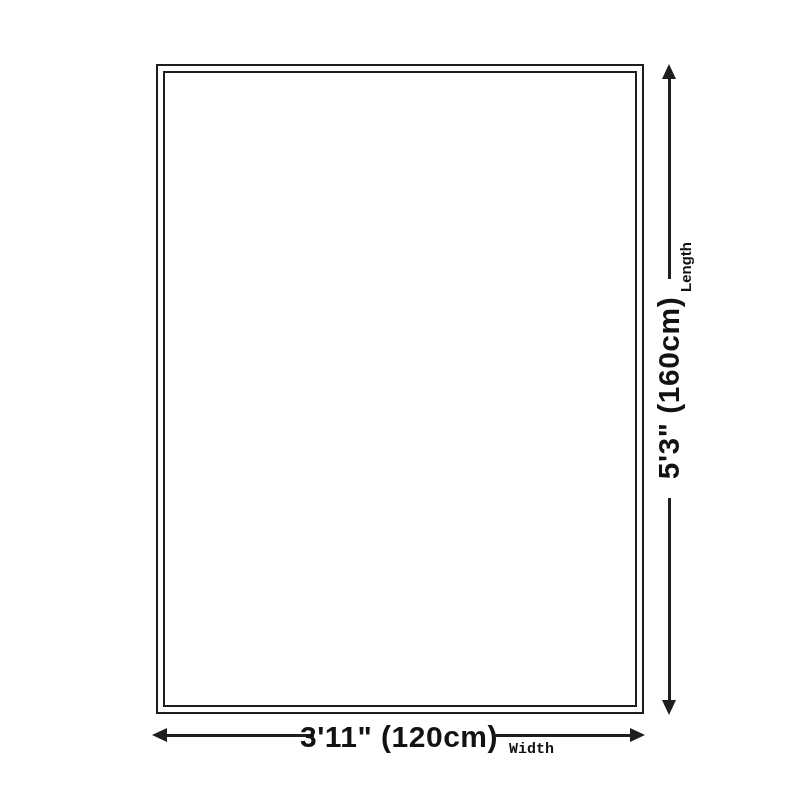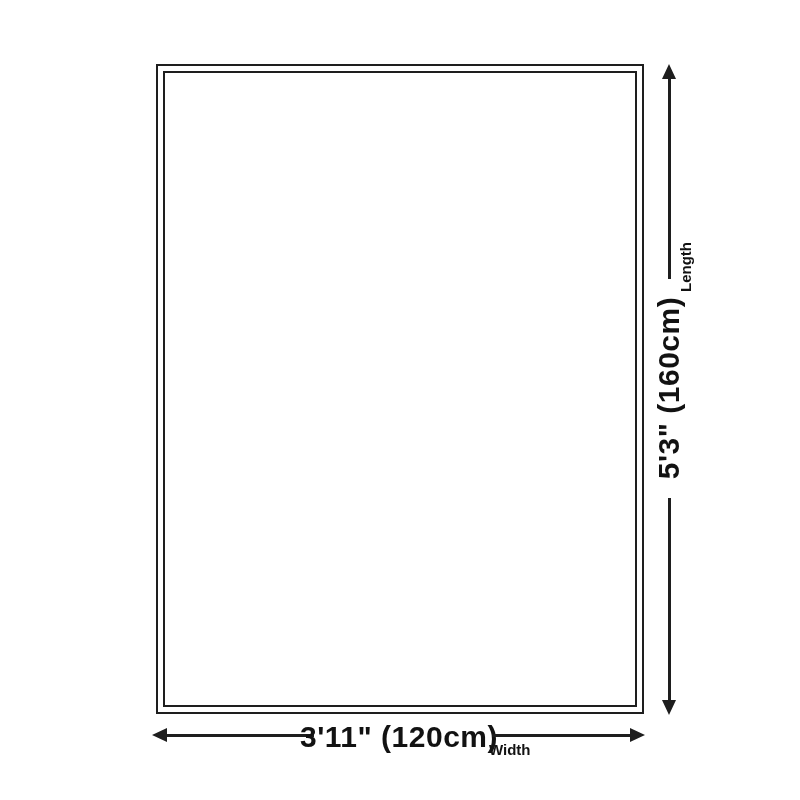--- a/index.html
+++ b/index.html
@@ -93,22 +93,23 @@
     transform: translate(-50%, -50%) rotate(-90deg);
   }
   .dim-sublabel {
     position: absolute;
     font-size: 15px;
     font-weight: bold;
     color: #121212;
     white-space: nowrap;
   }
   .width-sublabel {
-    left: 489px;
+    left: 509px;
     top: 741px;
+    font-family: Liberation Mono, monospace;
   }
   .length-sublabel {
     left: 685px;
     top: 267px;
     transform: translate(-50%, -50%) rotate(-90deg);
   }
 </style>
 </head>
 <body>
 

